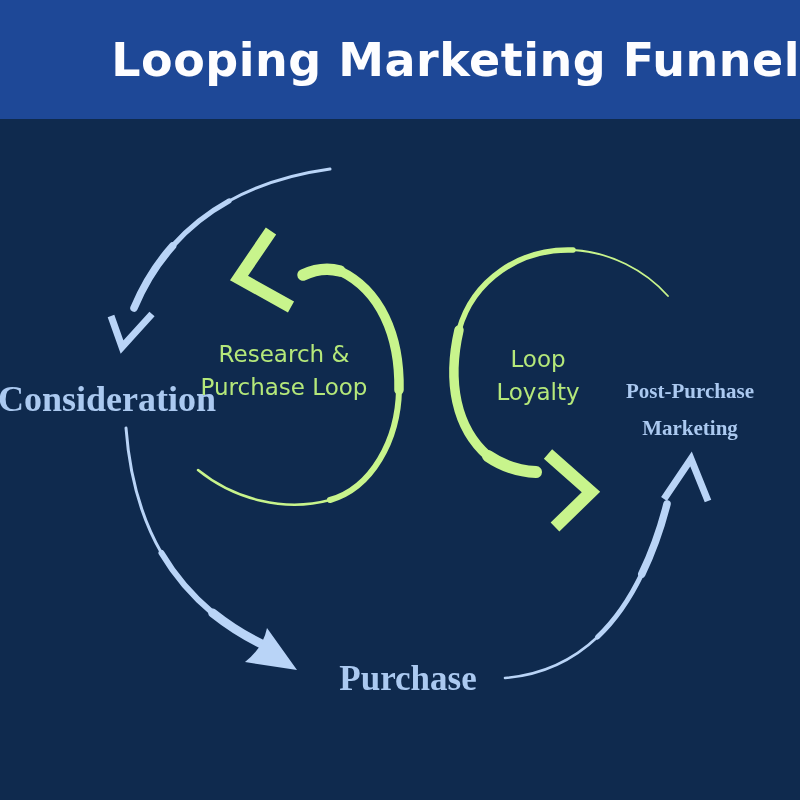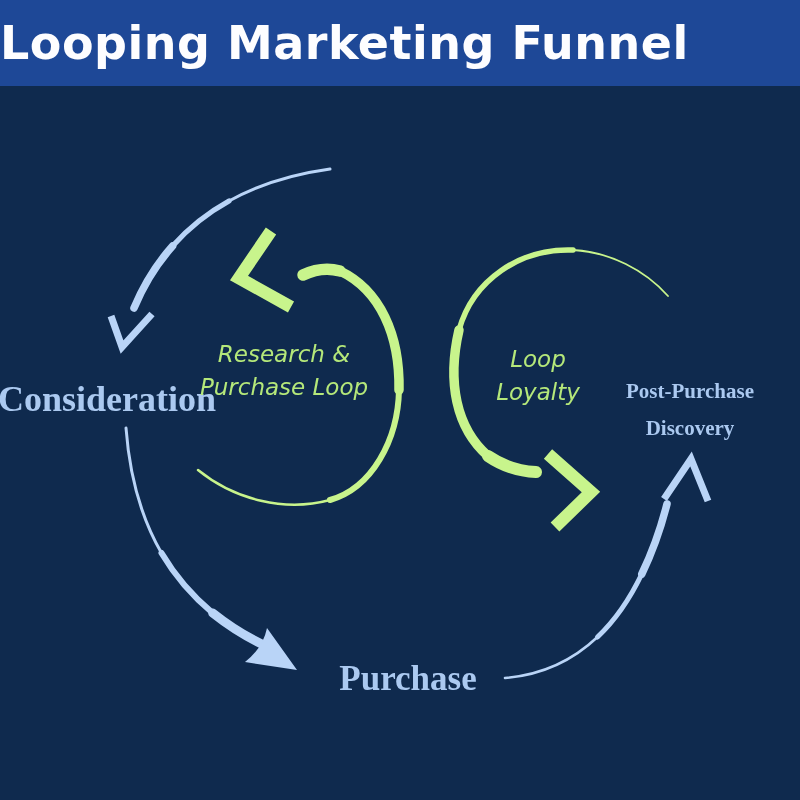--- a/index.html
+++ b/index.html
@@ -14,25 +14,25 @@
   .root {
     position: relative;
     width: 800px;
     height: 800px;
     background: var(--canvas_bg, #0f2a4e);
   }
   .banner {
     position: absolute;
     left: 0; top: 0;
     width: 800px;
-    height: 86px;
+    height: 119px;
     background: var(--header_bg, #1e4897);
     display: flex;
     align-items: center;
-    justify-content: flex-start;
+    justify-content: flex-end;
   }
   .title {
     margin: 0;
     font-family: "DejaVu Sans", sans-serif;
     font-weight: bold;
     font-size: 46px;
     letter-spacing: 0.5px;
     color: var(--title_text, #fdfdff);
     white-space: nowrap;
   }
@@ -56,21 +56,20 @@
   }
   .stage {
     font-family: "Liberation Serif", "DejaVu Serif", serif;
     font-weight: bold;
     color: var(--stage_text, #abc9f0);
   }
   .loop-label {
     font-family: "DejaVu Sans", sans-serif;
     font-weight: normal;
     color: var(--loop_text_green, #b5e87a);
-    font-style: italic;
   }
   
   g.blue path { stroke: var(--arrow_blue, #b9d4f7); fill: none; }
   g.blue path.fillhead { fill: var(--arrow_blue, #b9d4f7); stroke: none; }
   g.green path { stroke: var(--loop_green, #c8f48c); fill: none; }
   path.shaft { stroke-linecap: round; }
   path.chevron { stroke-linecap: butt; stroke-linejoin: miter; }
 </style>
 </head>
 <body>
@@ -122,21 +121,21 @@
       </g>
     </svg>
 
 
     <div class="label stage" style="left:107px; top:280px; font-size:36px;">Consideration</div>
 
     <div class="label stage" style="left:408px; top:560px; font-size:35px;">Purchase</div>
 
     <div class="label stage" style="left:690px; top:291px; font-size:21px; line-height:37px;">
       <div>Post-Purchase</div>
-      <div>Discovery</div>
+      <div>Marketing</div>
     </div>
 
     <div class="label loop-label" style="left:284px; top:252px; font-size:23px; line-height:33px;">
       <div>Research &amp;</div>
       <div>Purchase Loop</div>
     </div>
 
     <div class="label loop-label" style="left:538px; top:257px; font-size:23px; line-height:33px;">
       <div>Loop</div>
       <div>Loyalty</div>

